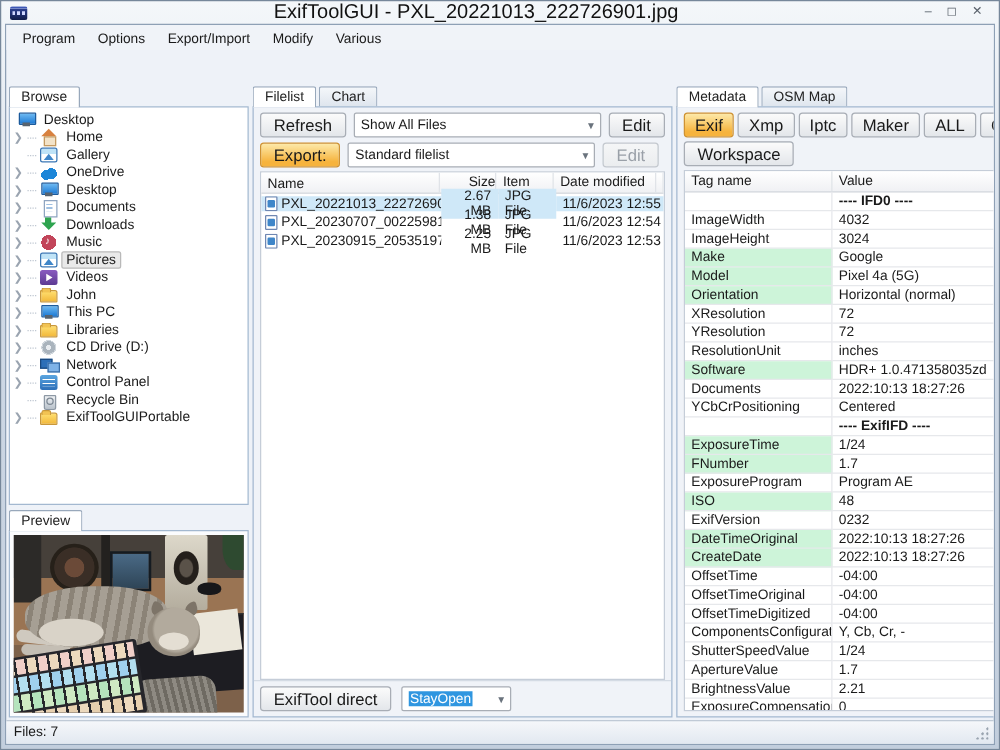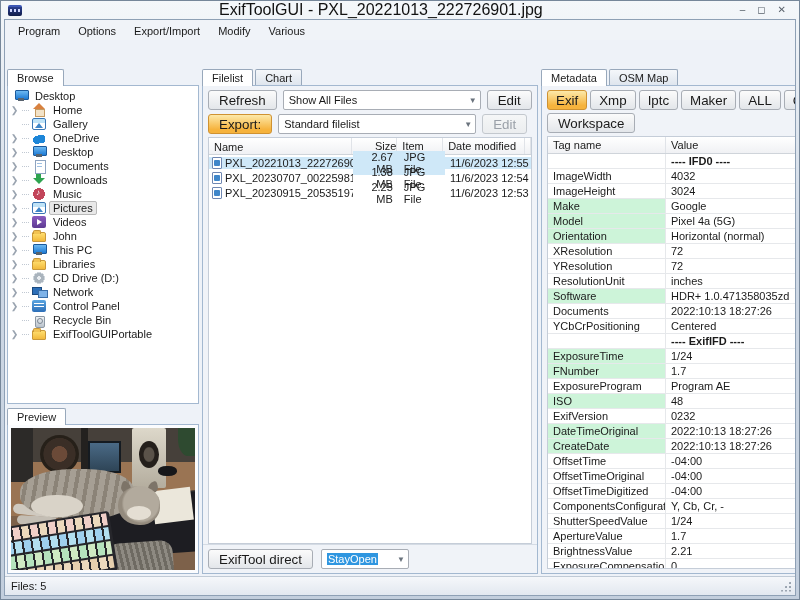--- a/index.html
+++ b/index.html
@@ -527,17 +527,17 @@
                 </div>
             </div>
 
           </div>
         </div>
       </div>
 
     </div>
 
     <div class="statusbar">
-      <span class="status-text">Files: 5</span>
+      <span class="status-text">Files: 7</span>
       <span class="grip"></span>
     </div>
   </div>
 </div>
 
 </body></html>

